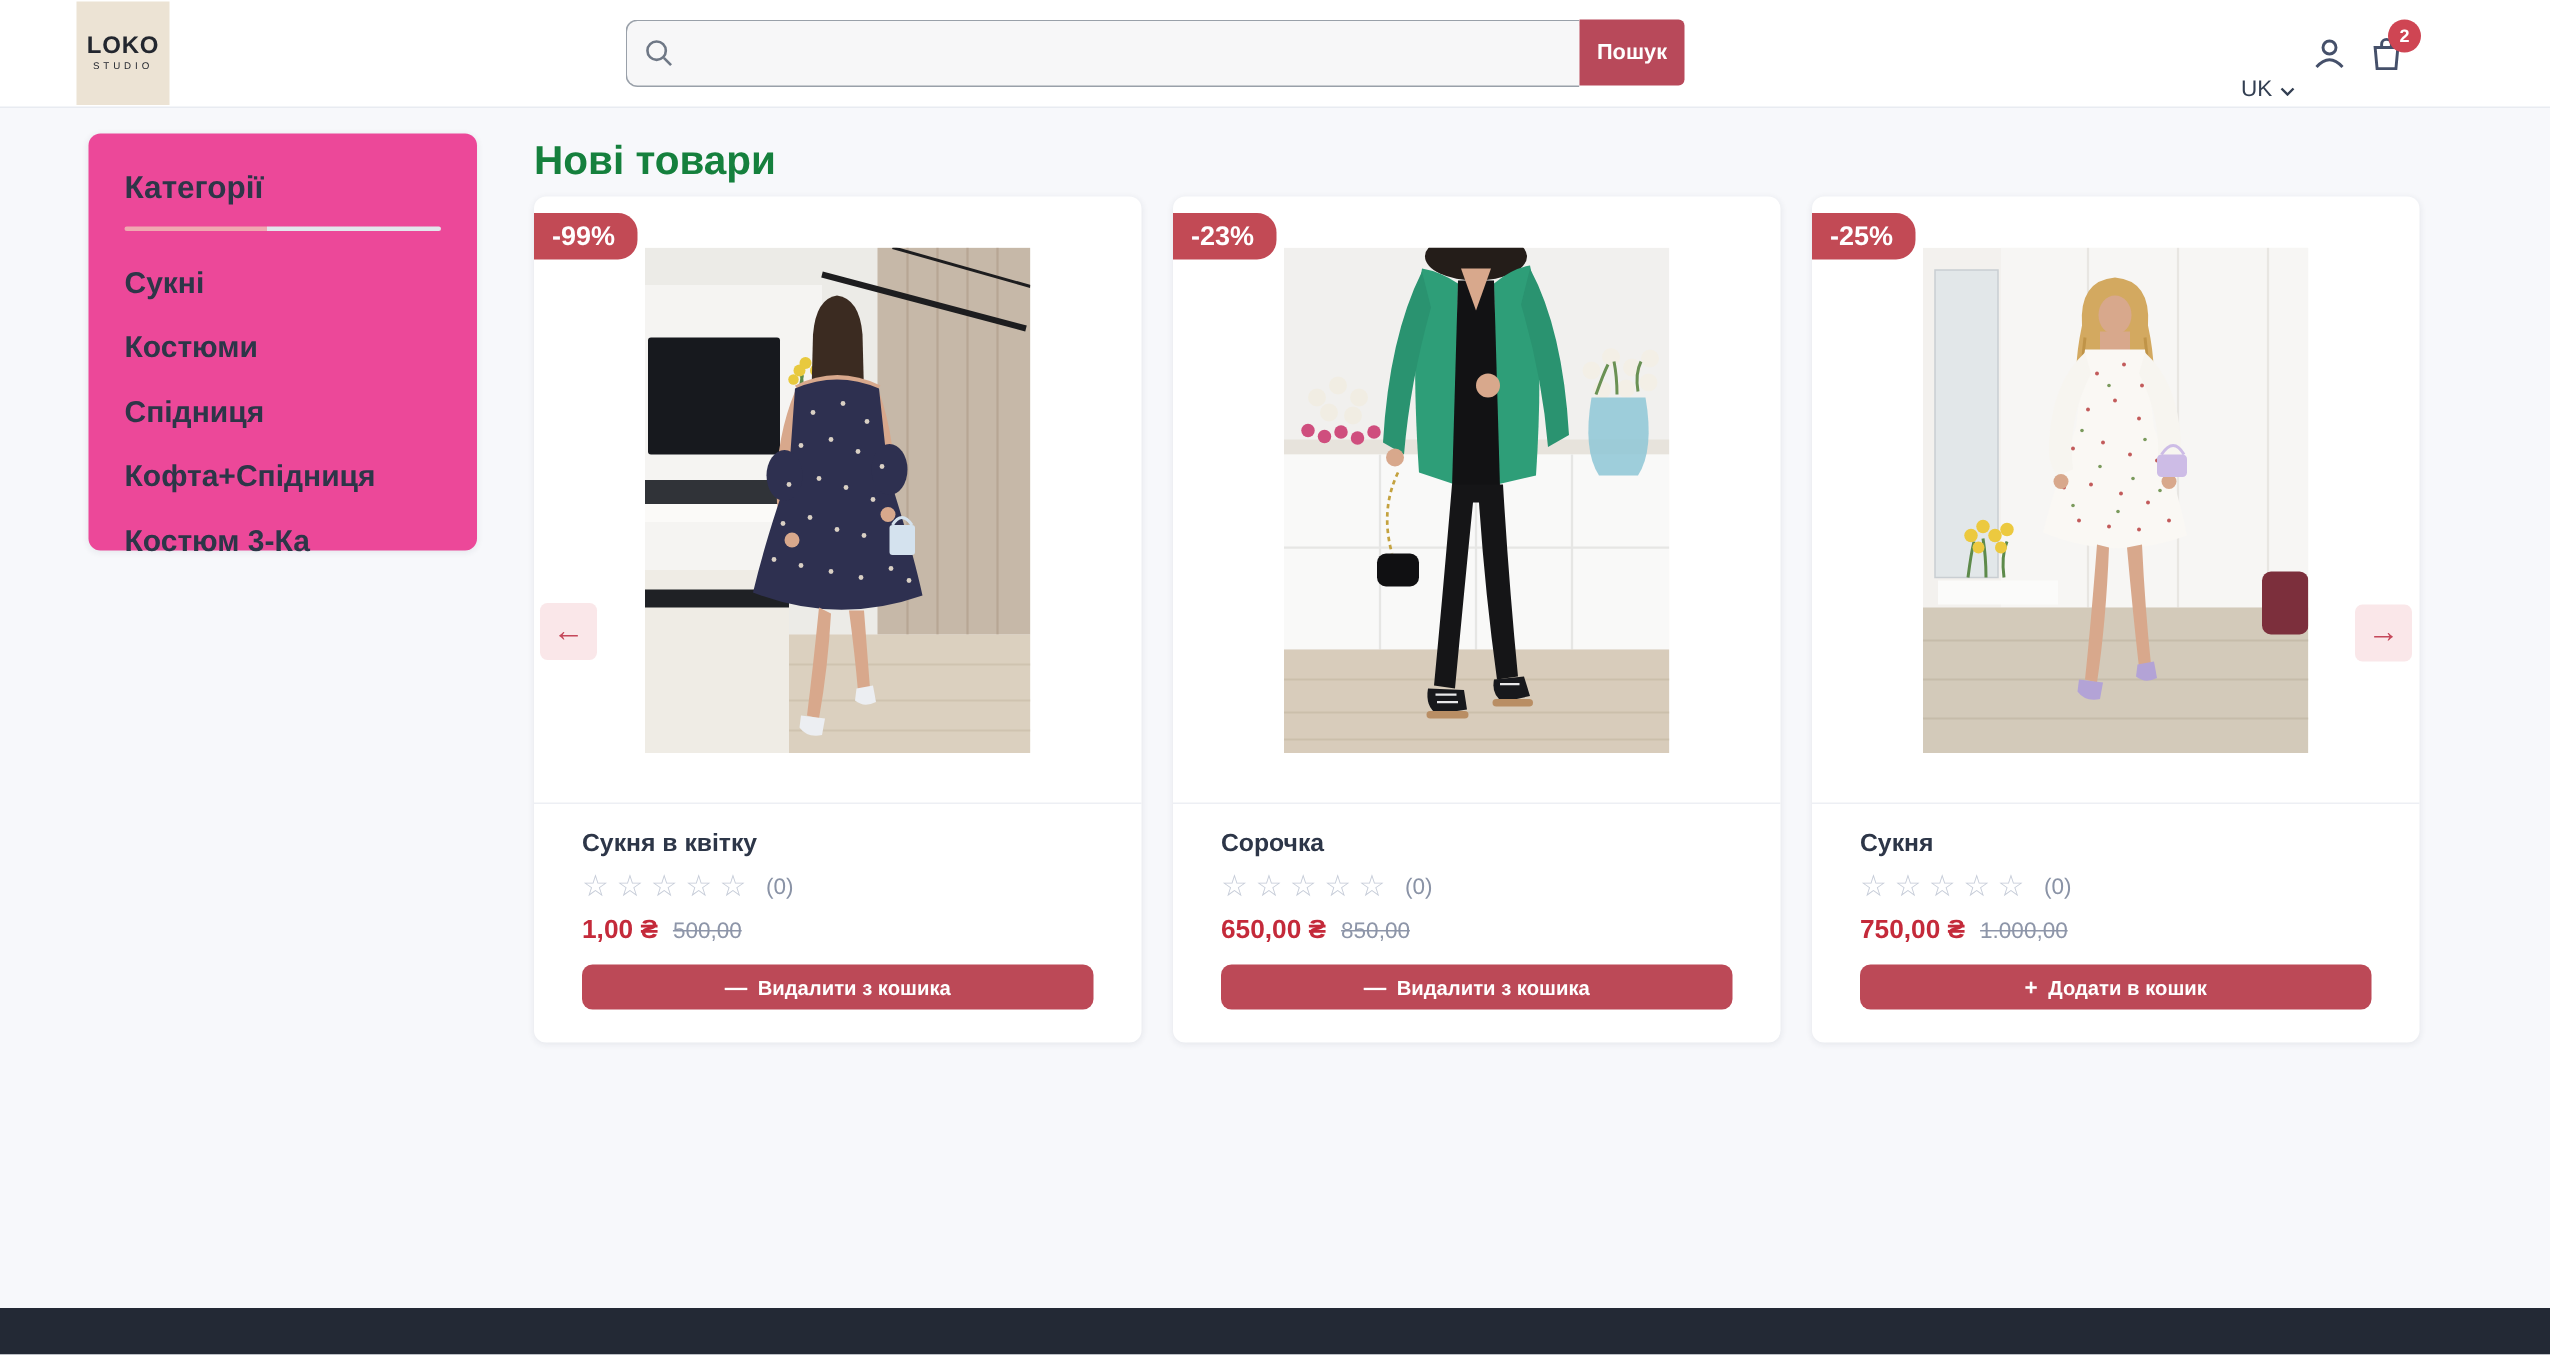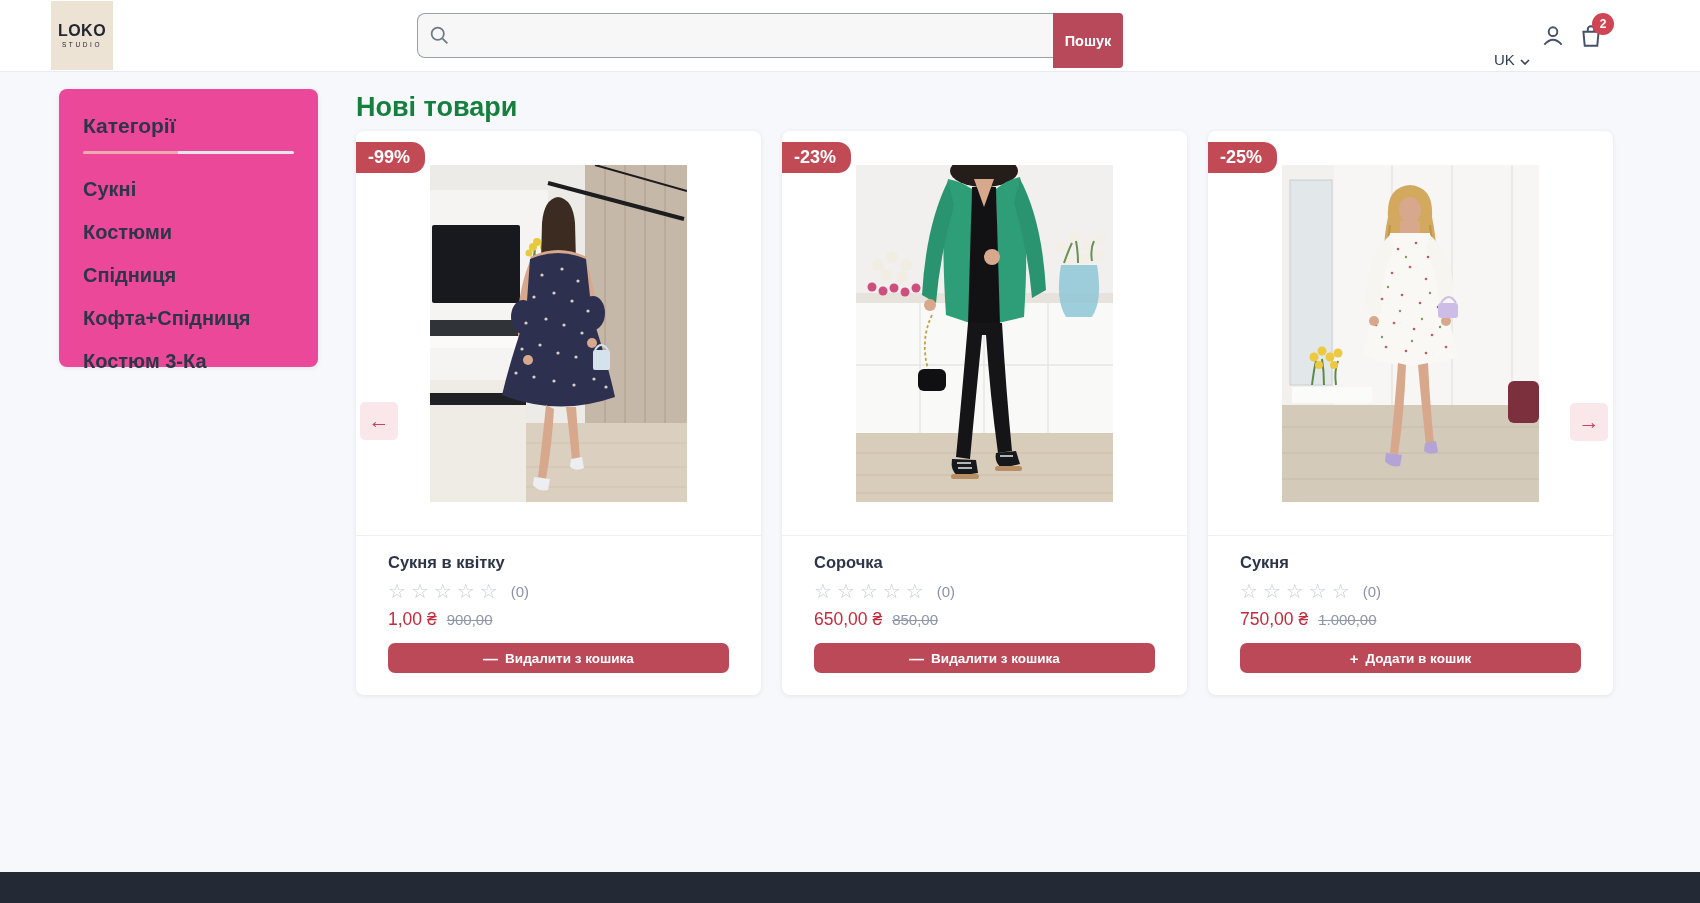--- a/index.html
+++ b/index.html
@@ -8,21 +8,21 @@
 
   
   .header{position:absolute;top:0;left:0;width:100%;height:71px;background:#ffffff;border-bottom:1px solid #e8ebf1;z-index:5;}
   .logo{position:absolute;left:51px;top:1px;width:62px;height:69px;background:#ece3d4;display:flex;flex-direction:column;align-items:center;justify-content:center;cursor:pointer;text-decoration:none;}
   .logo-main{font-size:16px;font-weight:bold;letter-spacing:.5px;color:#23272f;line-height:1;}
   .logo-sub{font-size:6.5px;letter-spacing:2.6px;color:#23272f;margin-top:3px;line-height:1;}
 
   .search{position:absolute;left:417px;top:13px;height:45px;display:flex;}
   .search-icon{position:absolute;left:12px;top:12px;width:21px;height:21px;pointer-events:none;}
   .search-input{width:636px;height:45px;box-sizing:border-box;border:1px solid #99a0a9;border-right:none;border-radius:8px 0 0 8px;background:#f7f7f8;padding:0 14px 0 42px;font-size:15px;color:#333;outline:none;font-family:inherit;}
-  .search-btn{width:70px;height:55px;border:none;border-radius:0 4px 4px 0;background:#b8495a;color:#fff;font-size:14.5px;font-weight:bold;cursor:pointer;font-family:inherit;}
+  .search-btn{width:70px;height:44px;border:none;border-radius:0 4px 4px 0;background:#b8495a;color:#fff;font-size:14.5px;font-weight:bold;cursor:pointer;font-family:inherit;}
 
   .lang{position:absolute;left:1494px;top:0;height:71px;display:flex;align-items:center;gap:5px;font-size:15px;color:#333f52;cursor:pointer;margin-top:24px;}
   .icon-btn{position:absolute;top:23px;width:26px;height:26px;cursor:pointer;}
   .acct{left:1540px;}
   .cartbox{left:1578px;}
   .cart-badge{position:absolute;left:14px;top:-10px;width:22px;height:22px;border-radius:50%;background:#cf4553;color:#fff;font-size:12px;font-weight:bold;display:flex;align-items:center;justify-content:center;}
 
   
   .sidebar{position:absolute;left:59px;top:89px;width:259px;height:278px;box-sizing:border-box;background:#ec4899;border-radius:8px;box-shadow:0 1px 5px rgba(35,43,66,.09);padding:25px 24px;}
   .sb-title{margin:0 0 13px;font-size:21px;font-weight:bold;color:#2d3648;}
@@ -36,21 +36,21 @@
   .c1{left:356px;} .c2{left:782px;} .c3{left:1208px;}
   .badge{position:absolute;left:0;top:11px;background:#c24a55;color:#fff;font-size:18px;font-weight:bold;padding:5px 15px 5px 12px;border-radius:0 13px 13px 0;z-index:2;}
   .photo{position:absolute;left:74px;top:34px;width:257px;height:337px;overflow:hidden;cursor:pointer;}
   .card-divider{position:absolute;left:0;top:404px;width:100%;height:1px;background:#edeff4;}
   .info{position:absolute;left:0;top:405px;width:100%;box-sizing:border-box;padding:17px 32px 0;}
   .pname{font-size:16.5px;font-weight:bold;color:#2d3648;cursor:pointer;}
   .rating{display:flex;align-items:center;gap:8px;margin-top:9px;}
   .stars{font-size:20px;color:#c6ccd8;letter-spacing:5px;line-height:1;}
   .rcount{font-size:15px;color:#8a93a6;}
   .prices{display:flex;align-items:baseline;gap:10px;margin-top:8px;}
-  .price{font-size:17.5px;font-weight:normal;color:#c42a3a;}
+  .price{font-size:17.5px;font-weight:bold;color:#c42a3a;}
   .old{font-size:15px;color:#8e96a9;text-decoration:line-through;}
   .cart-btn{margin-top:13px;width:100%;height:30px;border:none;border-radius:7px;background:#bc4957;color:#fff;font-size:13.5px;font-weight:bold;display:flex;align-items:center;justify-content:center;gap:7px;cursor:pointer;font-family:inherit;}
   .bicon{font-size:15px;font-weight:bold;line-height:1;}
 
   .nav-arrow{position:absolute;width:38px;height:38px;border:none;border-radius:5px;background:#fae7e9;color:#c5485a;font-size:21px;font-weight:bold;display:flex;align-items:center;justify-content:center;cursor:pointer;z-index:4;font-family:inherit;}
   .prev{left:360px;top:402px;} .next{left:1570px;top:403px;}
 
   
   .footer{position:absolute;left:0;top:872px;width:100%;height:31px;background:#232935;}
 </style>
@@ -186,21 +186,21 @@
     </div>
     <div class="card-divider"></div>
     <div class="info">
       <div class="pname">Сукня в квітку</div>
       <div class="rating">
         <span class="stars">☆☆☆☆☆</span>
         <span class="rcount">(0)</span>
       </div>
       <div class="prices">
         <span class="price">1,00 ₴</span>
-        <span class="old">900,00</span>
+        <span class="old">500,00</span>
       </div>
       <button class="cart-btn">
         <span class="bicon">—</span>
         <span>Видалити з кошика</span>
       </button>
     </div>
   </div>
 
   <div class="card c2">
     <span class="badge">-23%</span>

